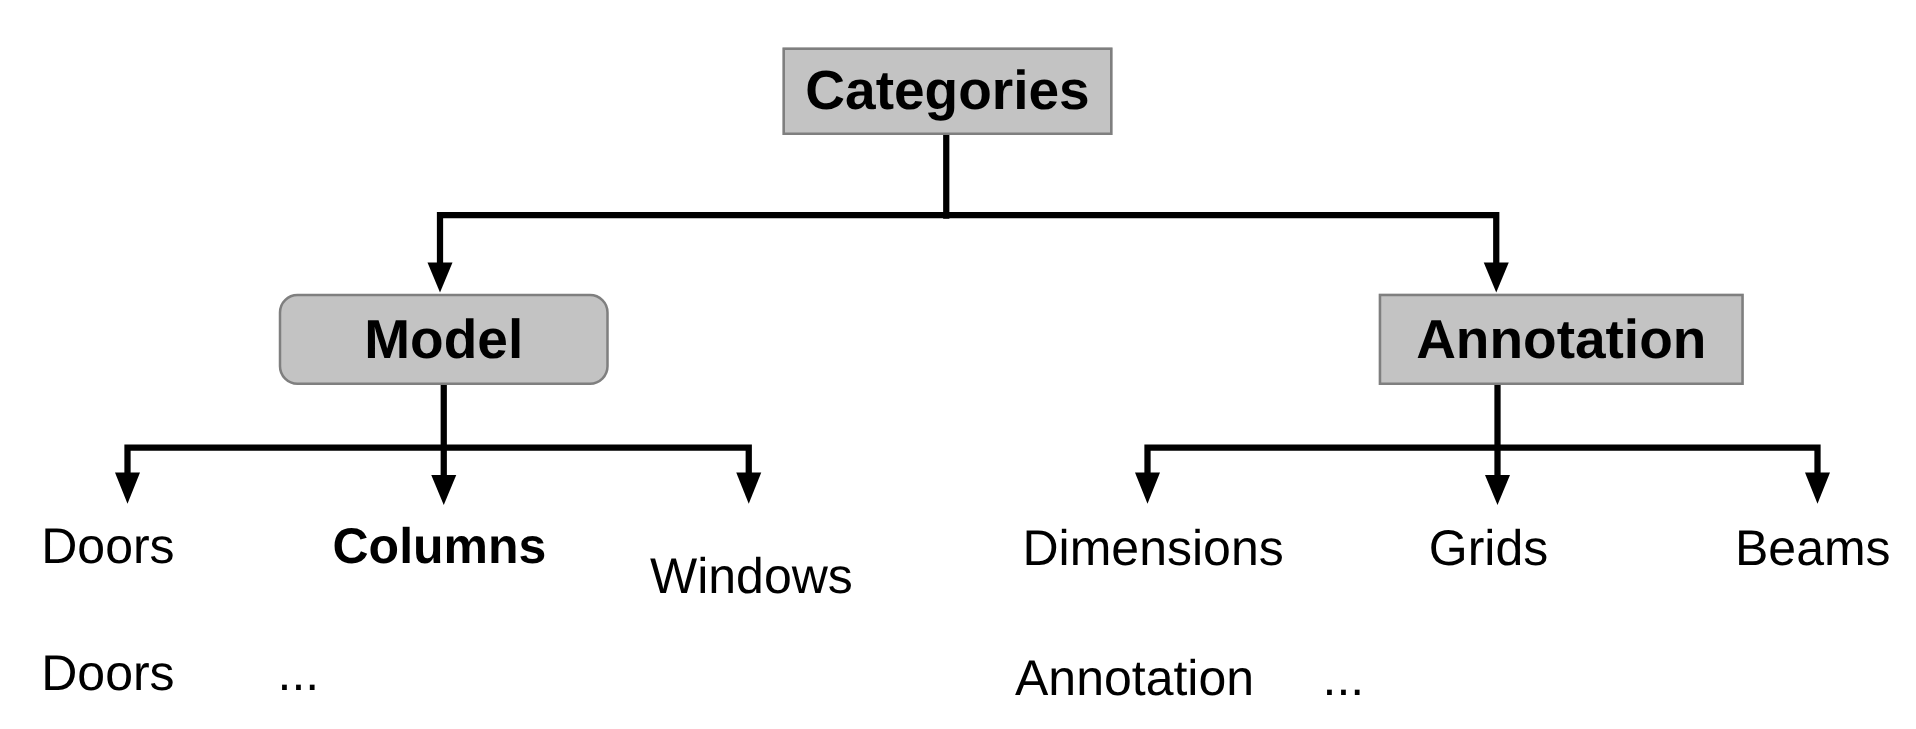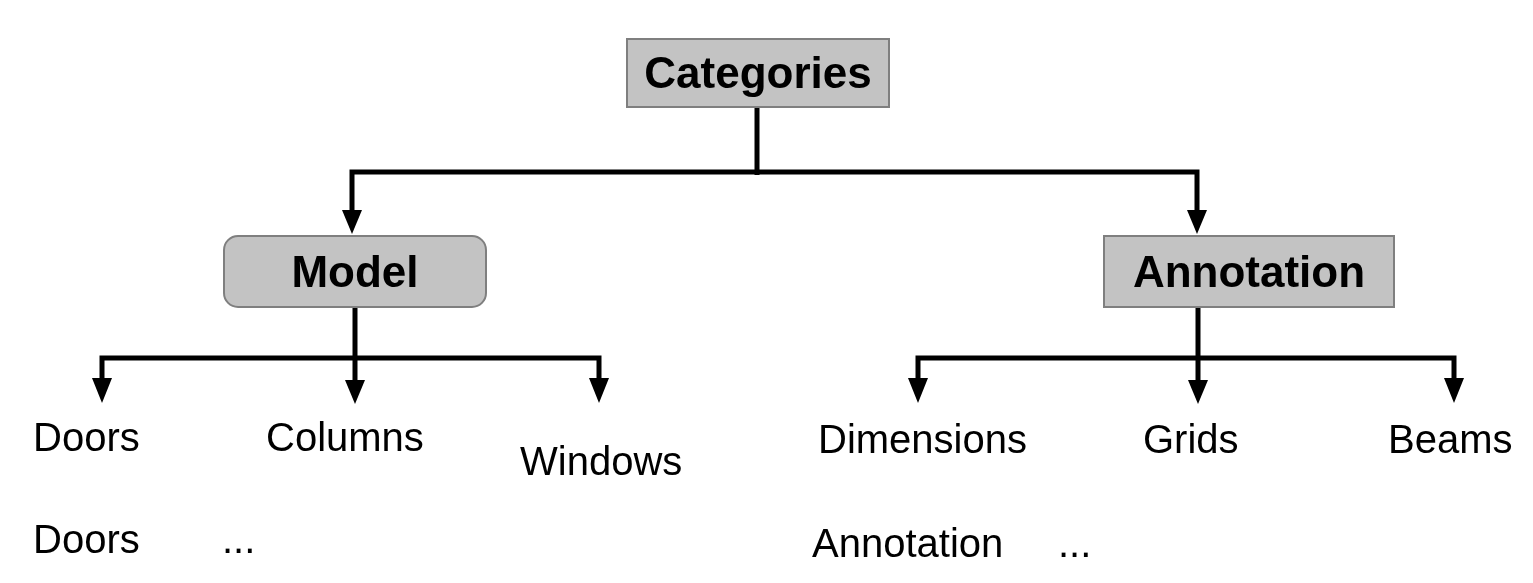--- a/index.html
+++ b/index.html
@@ -47,21 +47,21 @@
   .box-categories { left: 626px; top: 38px;  width: 264px; height: 70px; }
   .box-model      { left: 223px; top: 235px; width: 264px; height: 73px; border-radius: 15px; }
   .box-annotation { left: 1087px; top: 235px; width: 292px; height: 73px; margin-left: 16px; }
   .leaf {
     position: absolute;
     font-size: 40px;
     color: var(--text, #000000);
     white-space: nowrap;
   }
   .leaf-beams      { left: 33px;   top: 415px; }
-  .leaf-columns    { left: 266px;  top: 415px; }
+  .leaf-columns    { left: 266px;  top: 415px; font-weight: bold; }
   .leaf-windows    { left: 520px;  top: 415px; margin-top: 24px; }
   .leaf-dimensions { left: 818px;  top: 417px; }
   .leaf-grids      { left: 1143px; top: 417px; }
   .leaf-levels     { left: 1388px; top: 417px; }
   .leaf-doors      { left: 33px;   top: 517px; text-align: right; }
   .leaf-dots-model { left: 222px;  top: 517px; }
   .leaf-textnotes  { left: 812px;  top: 521px; }
   .leaf-dots-annotation { left: 1058px; top: 521px; }
 </style>
 </head>

